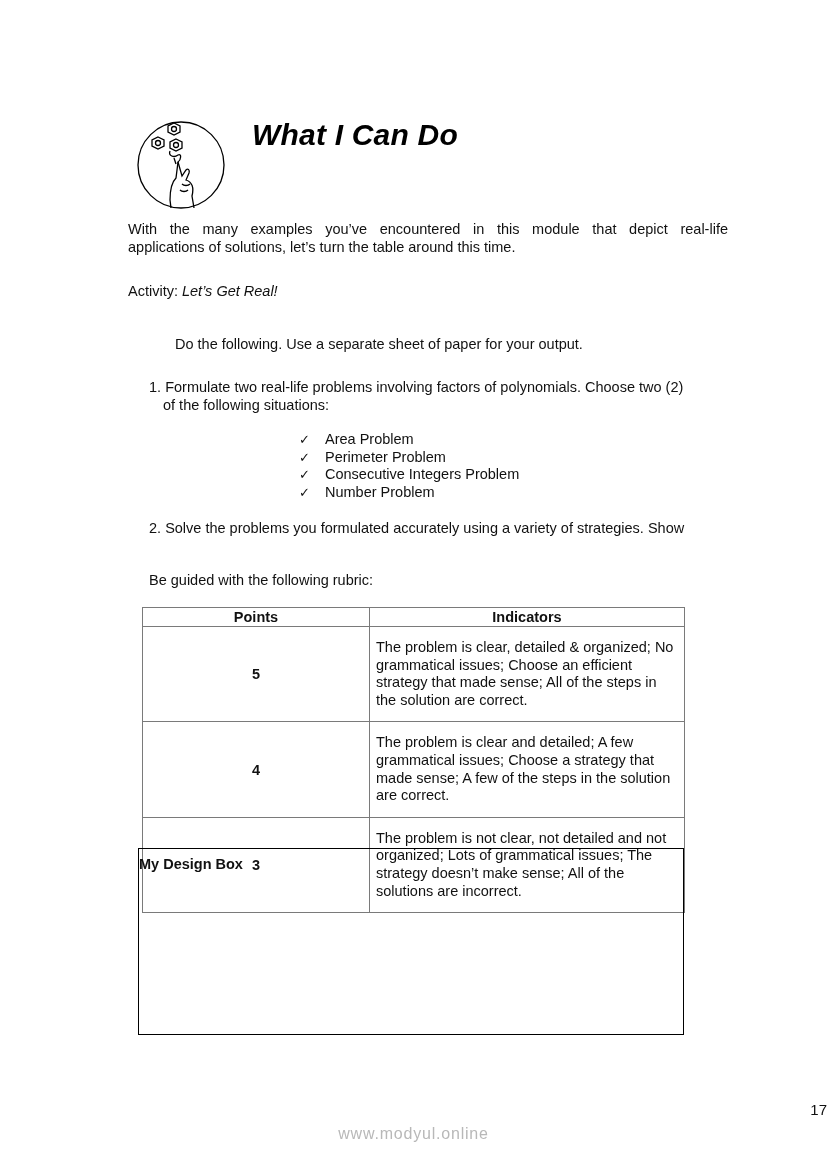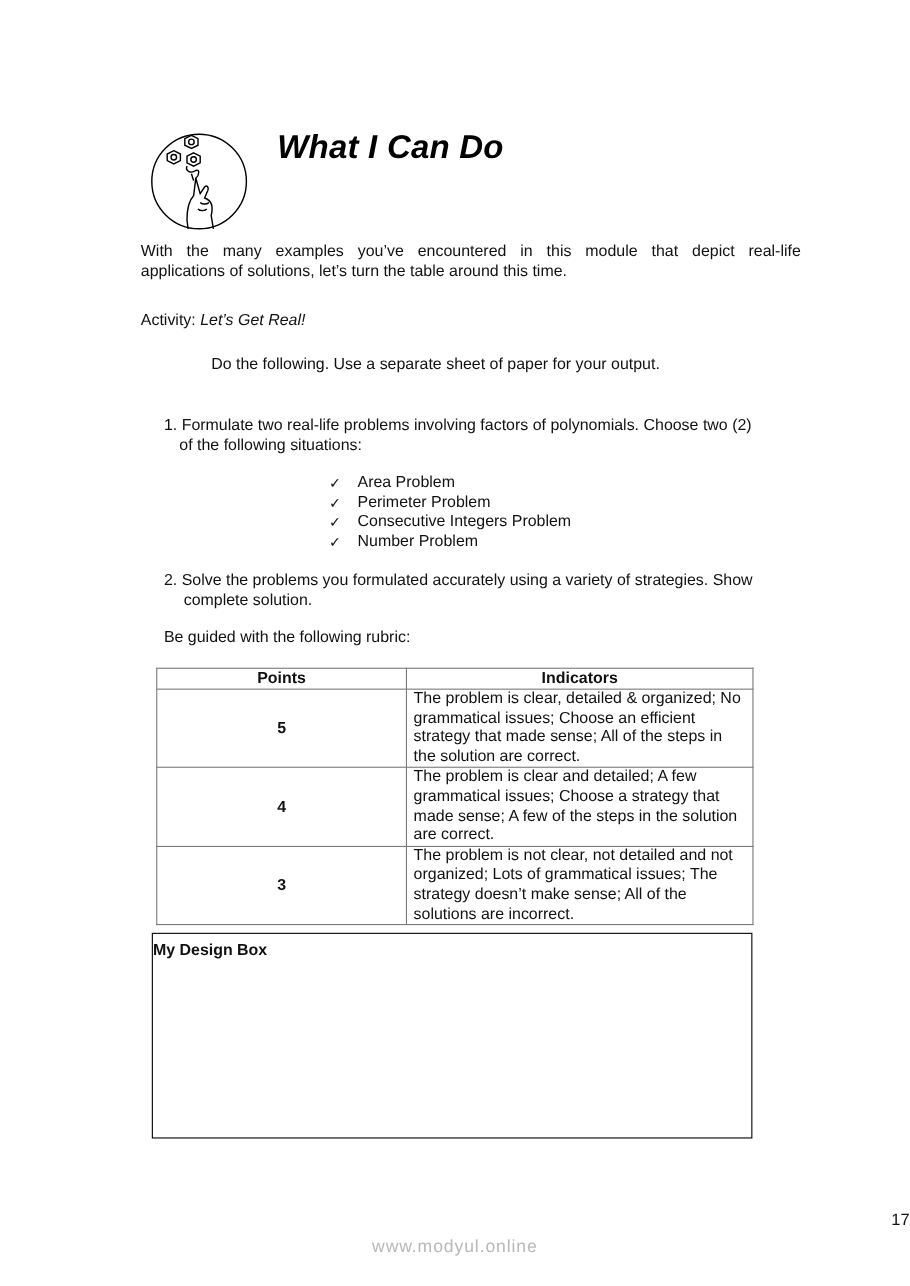--- a/index.html
+++ b/index.html
@@ -13,40 +13,40 @@
       left: 252px; top: 118px; font-size: 30px; font-weight: bold; font-style: italic;
       letter-spacing: 0.2px; color: #000;
     }
     .intro {
       left: 128px; top: 220px; width: 600px; line-height: 18px; text-align: justify;
       text-align-last: left;
     }
     .intro .l1 { display: block; text-align: justify; text-align-last: justify; }
     .activity { left: 128px; top: 283px; font-weight: normal; }
     .activity i { font-style: italic; }
-    .instruction { left: 175px; top: 323px; margin-left: 17px; }
+    .instruction { left: 175px; top: 336px; }
     .item1 { left: 149px; top: 378px; width: 580px; line-height: 18px; }
     .item1 .cont { padding-left: 14px; display: block; }
     .checklist { left: 299px; top: 431px; margin: 0; padding: 0; list-style: none; line-height: 17.7px; }
     .checklist li { display: flex; align-items: center; }
     .checklist .chk { width: 26px; font-size: 13px; }
     .item2 { left: 149px; top: 519px; width: 590px; line-height: 18px; }
     .item2 .cont { padding-left: 18px; display: block; }
     .guide { left: 149px; top: 572px; }
     table.rubric {
       position: absolute; left: 142px; top: 607px; width: 543px;
       border-collapse: collapse; font-size: 14.5px;
     }
     table.rubric th, table.rubric td {
       border: 1.5px solid #7a7a7a; padding: 0 6px;
     }
     table.rubric th { font-weight: bold; text-align: center; height: 18px; line-height: 17px; }
     table.rubric th.c1 { width: 214px; }
     table.rubric td.pts { text-align: center; font-weight: bold; vertical-align: middle; }
-    table.rubric td.ind { line-height: 17.6px; padding: 0 6px; vertical-align: top; height: 70px; }
+    table.rubric td.ind { line-height: 17.6px; padding: 12px 6px; vertical-align: top; height: 70px; }
     .design-box {
       left: 138px; top: 848px; width: 544px; height: 185px;
       border: 1.5px solid #000;
     }
     .design-title {
       position: absolute; top: 7px; left: 0; right: 0; font-weight: bold;
     }
     .page-num { left: 0; width: 827px; top: 1101px; text-align: right; font-size: 15px; }
     .watermark {
       left: 0; width: 827px; top: 1125px; text-align: center; font-size: 16px;
@@ -110,21 +110,20 @@
   </li>
   <li>
     <span class="chk">✓</span>
     <span>Number Problem</span>
   </li>
 </ul>
 
 <div class="abs item2">
   <span>2.</span>
   <span>Solve the problems you formulated accurately using a variety of strategies.  Show</span>
-  <span class="cont">complete solution.</span>
 </div>
 
 <div class="abs guide">Be guided with the following rubric:</div>
 
 <table class="rubric">
   <thead>
     <tr>
       <th class="c1">Points</th>
       <th>Indicators</th>
     </tr>

